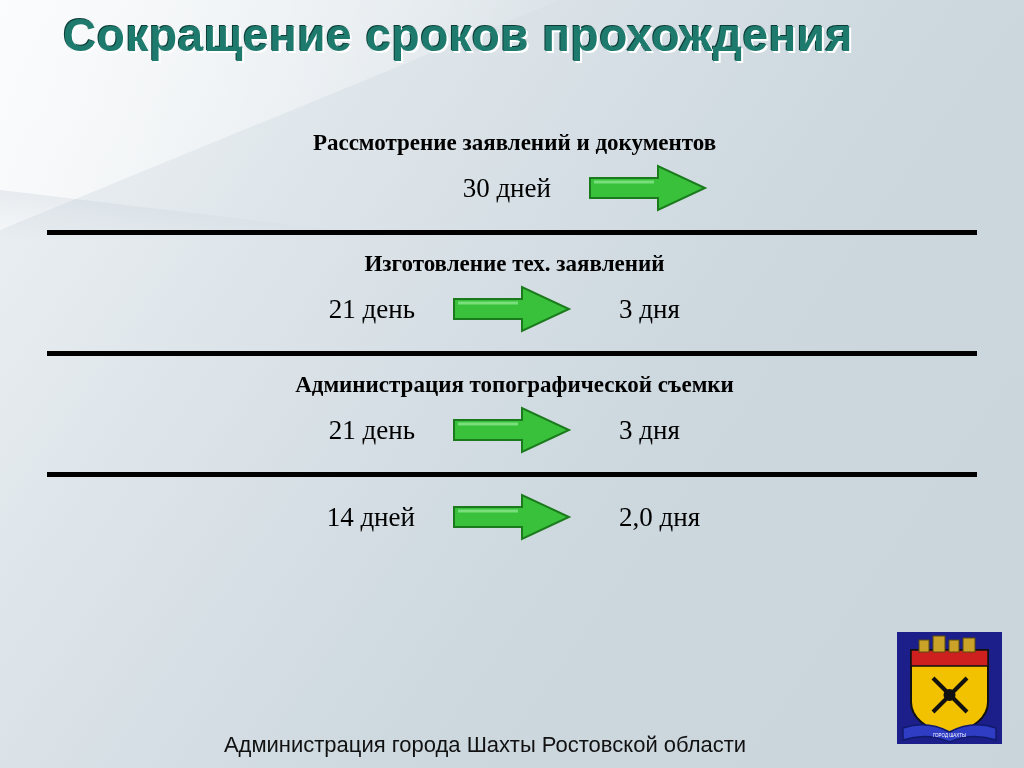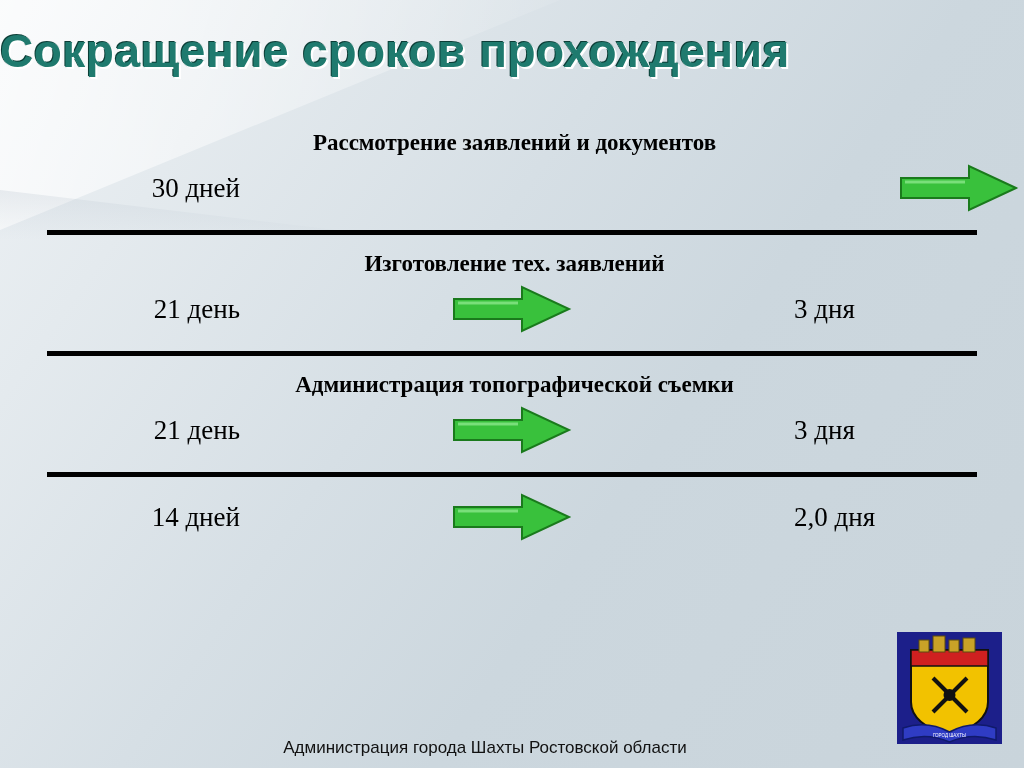--- a/index.html
+++ b/index.html
@@ -36,23 +36,24 @@
     left: 0;
     width: 420px;
     height: 90px;
     background: linear-gradient(180deg, rgba(190,200,210,0.55) 0%, rgba(190,200,210,0.0) 100%);
     clip-path: polygon(0 40px, 420px 90px, 420px 90px, 0 90px);
     pointer-events: none;
   }
 
   .title {
     position: absolute;
-    top: 24px;
+    top: 8px;
     left: 0;
     width: 916px;
+    text-align: center;
     font-family: "Liberation Sans", sans-serif;
     font-weight: bold;
     font-size: 46px;
     letter-spacing: 0.5px;
     color: #1f7a6e;
     text-shadow:
       2px 2px 0 #ffffff,
       1px 1px 0 #ffffff,
       -1px -1px 0 #0b3d36,
       0px 0px 1px #0b3d36;
@@ -75,23 +76,24 @@
     font-family: "Liberation Serif", serif;
     font-weight: bold;
     font-size: 23px;
     color: #000000;
     padding-left: 5px;
   }
 
   .row {
     display: flex;
     align-items: center;
-    justify-content: space-between;
+    justify-content: center;
     margin-top: 8px;
     padding-left: 10px;
+    gap: 16px;
   }
 
   .before {
     font-size: 27px;
     color: #000;
     text-align: right;
     width: 230px;
     padding-right: 16px;
   }
   .after {
@@ -118,21 +120,21 @@
     width: 930px;
   }
 
   .footer {
     position: absolute;
     left: 0;
     bottom: 10px;
     width: 1024px;
     text-align: center;
     font-family: "Liberation Sans", sans-serif;
-    font-size: 17px;
+    font-size: 22px;
     color: #111111;
     padding-right: 54px;
     box-sizing: border-box;
   }
 
   .emblem {
     position: absolute;
     right: 22px;
     bottom: 24px;
     width: 105px;

